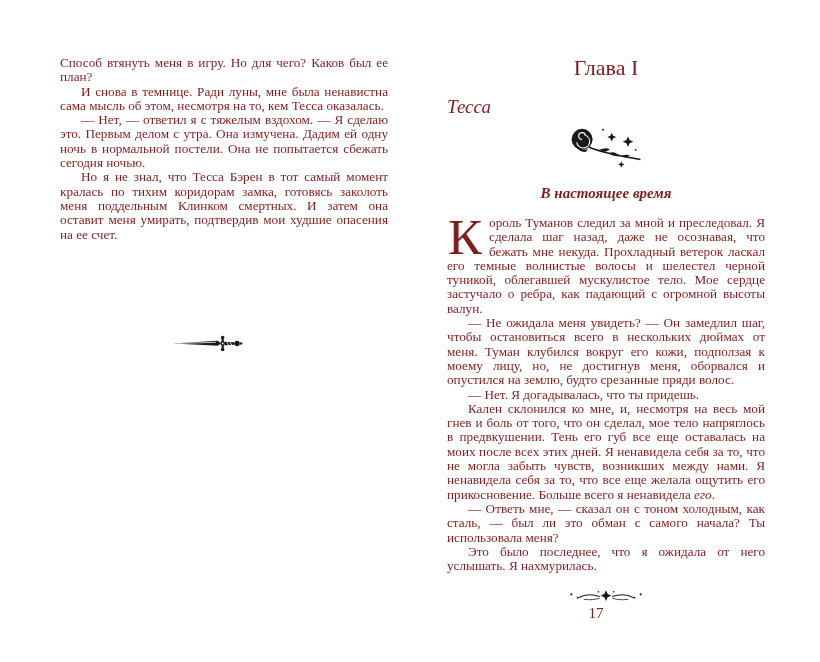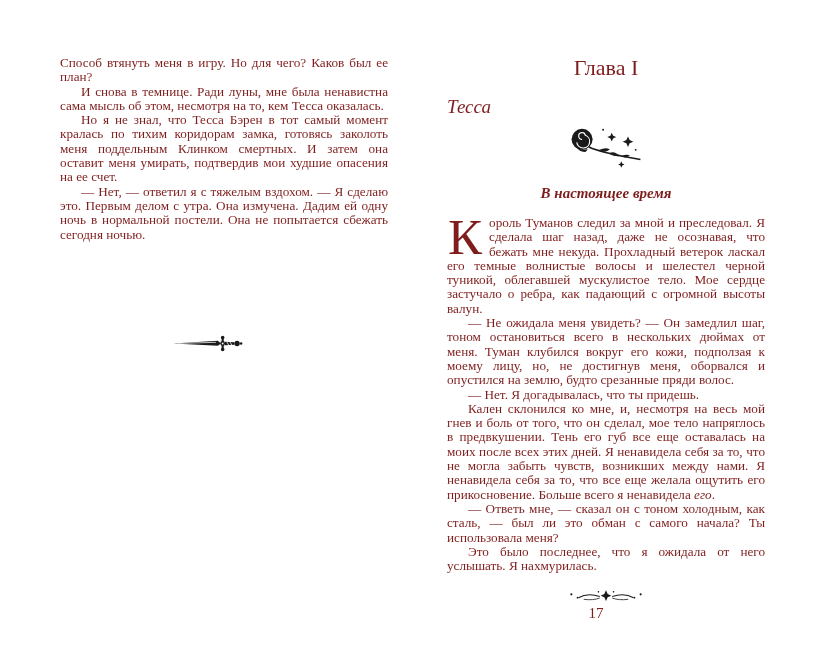--- a/index.html
+++ b/index.html
@@ -110,22 +110,22 @@
 </style>
 </head>
 <body>
 
 <div class="spread">
 
   <section>
     <div class="textcol left-col" id="left-paragraphs">
         <p><span>Способ втянуть меня в игру. Но для чего? Каков был ее план?</span></p>
         <p class="ind"><span>И снова в темнице. Ради луны, мне была ненавистна сама мысль об этом, несмотря на то, кем Тесса оказалась.</span></p>
+        <p class="ind"><span>— Нет, — ответил я с тяжелым вздохом. — Я сделаю это. Первым делом с утра. Она измучена. Дадим ей одну ночь в нормальной постели. Она не попытается сбежать сегодня ночью.</span></p>
         <p class="ind"><span>Но я не знал, что Тесса Бэрен в тот самый момент кралась по тихим коридорам замка, готовясь заколоть меня поддельным Клинком смертных. И затем она оставит меня умирать, подтвердив мои худшие опасения на ее счет.</span></p>
-        <p class="ind"><span>— Нет, — ответил я с тяжелым вздохом. — Я сделаю это. Первым делом с утра. Она измучена. Дадим ей одну ночь в нормальной постели. Она не попытается сбежать сегодня ночью.</span></p>
       </div>
 
     <div class="orn dagger">
       <svg width="72" height="17" viewBox="0 0 80 19" fill="#1a1a1a" xmlns="http://www.w3.org/2000/svg">
         <path d="M1.5,9.6 L51,6.4 L54.5,9.4 L51,11.9 Z"></path>
         <path d="M6,9.4 L49,8.2" stroke="#ffffff" stroke-width="0.8" fill="none"></path>
         <rect x="55.2" y="2.6" width="2.4" height="13.6" rx="1.1"></rect>
         <circle cx="56.4" cy="2.8" r="2"></circle>
         <circle cx="56.4" cy="16.2" r="2"></circle>
         <circle cx="56.4" cy="9.5" r="2.7"></circle>
@@ -156,21 +156,21 @@
         <path d="M56,38 l1,2.3 2.3,1 -2.3,1 -1,2.3 -1,-2.3 -2.3,-1 2.3,-1 z" fill="#1a1a1a"></path>
         <circle cx="37" cy="5" r="1" fill="#1a1a1a"></circle>
         <circle cx="71" cy="26" r="1" fill="#1a1a1a"></circle>
       </svg>
     </div>
 
     <div class="section-label">В настоящее время</div>
 
     <div class="textcol right-col" id="right-paragraphs">
         <p><span class="dropcap">К</span><span>ороль Туманов следил за мной и преследовал. Я сделала шаг назад, даже не осознавая, что бежать мне некуда. Прохладный ветерок ласкал его темные волнистые волосы и шелестел черной туникой, облегавшей мускулистое тело. Мое сердце застучало о ребра, как падающий с огромной высоты валун.</span></p>
-        <p class="ind"><span>— Не ожидала меня увидеть? — Он замедлил шаг, тоном остановиться всего в нескольких дюймах от меня. Туман клубился вокруг его кожи, подползая к моему лицу, но, не достигнув меня, оборвался и опустился на землю, будто срезанные пряди волос.</span></p>
+        <p class="ind"><span>— Не ожидала меня увидеть? — Он замедлил шаг, чтобы остановиться всего в нескольких дюймах от меня. Туман клубился вокруг его кожи, подползая к моему лицу, но, не достигнув меня, оборвался и опустился на землю, будто срезанные пряди волос.</span></p>
         <p class="ind"><span>— Нет. Я догадывалась, что ты придешь.</span></p>
         <p class="ind"><span>Кален склонился ко мне, и, несмотря на весь мой гнев и боль от того, что он сделал, мое тело напряглось в предвкушении. Тень его губ все еще оставалась на моих после всех этих дней. Я ненавидела себя за то, что не могла забыть чувств, возникших между нами. Я ненавидела себя за то, что все еще желала ощутить его прикосновение. Больше всего я ненавидела </span><span class="it">его</span><span>.</span></p>
         <p class="ind"><span>— Ответь мне, — сказал он с тоном холодным, как сталь, — был ли это обман с самого начала? Ты использовала меня?</span></p>
         <p class="ind"><span>Это было последнее, что я ожидала от него услышать. Я нахмурилась.</span></p>
       </div>
 
     <div class="orn flourish">
       <svg width="88" height="16" viewBox="0 0 90 18" xmlns="http://www.w3.org/2000/svg">
         <path d="M45,1.5 L46.9,5.6 L51,7.5 L46.9,9.4 L45,13.5 L43.1,9.4 L39,7.5 L43.1,5.6 Z" fill="#1a1a1a"></path>
         <path d="M14,9.8 C21,5.8 31,6.2 38,8.4" stroke="#1a1a1a" stroke-width="1.3" fill="none"></path>

